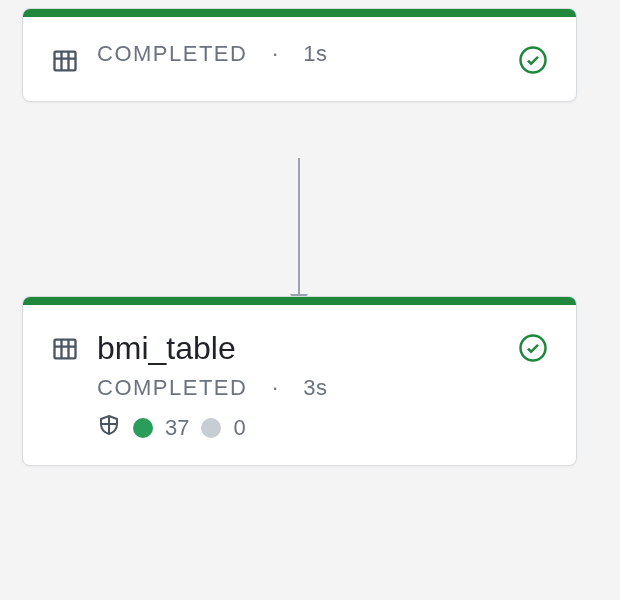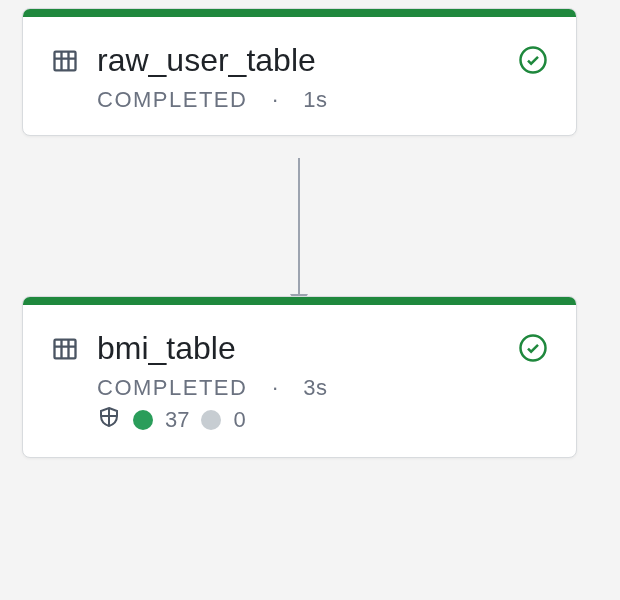--- a/index.html
+++ b/index.html
@@ -69,21 +69,21 @@
     flex: 0 0 auto;
     margin-top: 4px;
   }
   .check-circle {
     color: #1f883d;
   }
   .metrics-row {
     display: flex;
     align-items: center;
     gap: 12px;
-    margin-top: 4px;
+    margin-top: 12px;
     font-size: 22px;
     color: #6b7280;
   }
   .metric-dot {
     width: 20px;
     height: 20px;
     border-radius: 50%;
     display: inline-block;
   }
   .shield-icon {
@@ -119,21 +119,20 @@
     <div class="node-body">
       <span class="node-icon">
         <svg width="28" height="28" viewBox="0 0 24 24" fill="none" stroke="currentColor" stroke-width="2">
           <rect x="3" y="4" width="18" height="16" rx="1"></rect>
           <line x1="3" y1="10" x2="21" y2="10"></line>
           <line x1="9" y1="4" x2="9" y2="20"></line>
           <line x1="15" y1="4" x2="15" y2="20"></line>
         </svg>
       </span>
       <div class="node-main">
-        <div class="node-title">raw_user_table</div>
         <div class="node-status-line">
           <span class="node-status-text">COMPLETED</span>
           <span class="dot-sep">·</span>
           <span>1s</span>
         </div>
       </div>
       <span class="node-right check-circle">
         <svg width="30" height="30" viewBox="0 0 24 24" fill="none" stroke="currentColor" stroke-width="2">
           <circle cx="12" cy="12" r="10"></circle>
           <path d="M8 12.5l2.5 2.5L16 9.5"></path>

